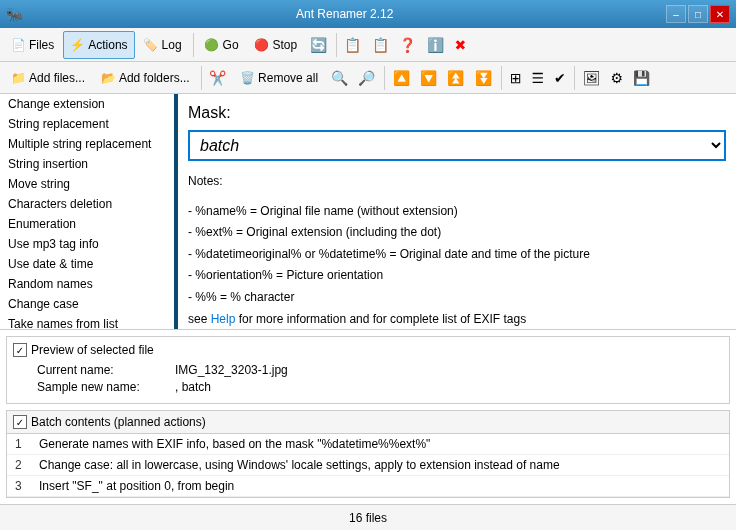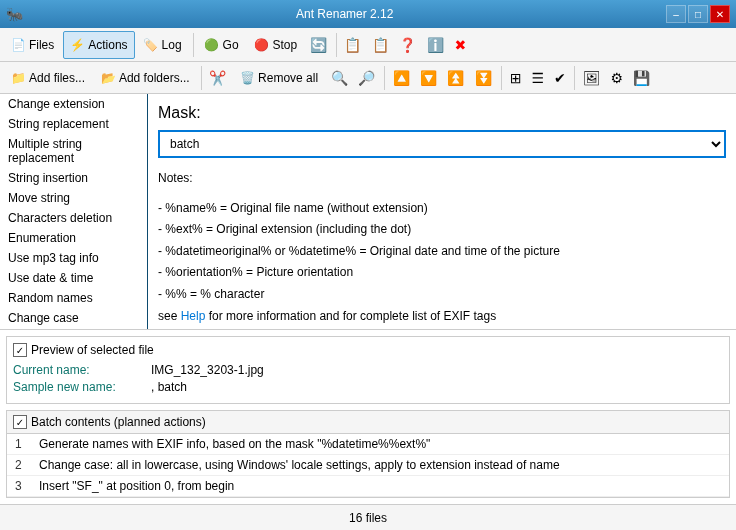--- a/index.html
+++ b/index.html
@@ -39,56 +39,56 @@
       display: flex; align-items: center; gap: 3px;
       padding: 2px 6px; border: 1px solid transparent; border-radius: 2px;
       cursor: pointer; background: transparent; font-size: 12px; height: 26px;
     }
     
     .main-content {
       display: flex; height: calc(530px - 28px - 34px - 32px - 26px);
     }
     
     .sidebar {
-      width: 148px; border-right: 1px solid #0c4a6e; background: white;
+      width: 178px; border-right: 4px solid #0c4a6e; background: white;
       overflow-y: auto; flex-shrink: 0;
     }
     .sidebar-item {
       padding: 3px 8px; cursor: pointer; font-size: 12px; color: #000;
     }
     
     .right-panel {
       flex: 1; background: white; padding: 10px; overflow-y: auto;
     }
     
     .mask-label { font-size: 16px; margin-bottom: 8px; }
     .mask-select {
       width: 100%; padding: 4px 6px; border: 2px solid #0078d7;
-      background: white; font-size: 12px; appearance: auto;
+      background: white; font-size: 16px; appearance: auto; font-style: italic;
     }
     .mask-select-wrapper { position: relative; margin-bottom: 10px; }
     
     .notes { font-size: 12px; line-height: 1.8; color: #000; }
     .notes-title { font-weight: normal; margin-bottom: 8px; }
     .notes-line { display: block; }
     .notes a { color: #0078d7; text-decoration: none; }
     
     .bottom-panel {
       border-top: 1px solid #ccc; background: white;
     }
     
     .preview-section {
       border: 1px solid #ccc; margin: 6px; padding: 6px;
     }
     .preview-header {
       display: flex; align-items: center; gap: 4px;
       margin-bottom: 6px; font-size: 12px;
     }
     .preview-row { display: flex; gap: 10px; margin-bottom: 3px; font-size: 12px; }
-    .preview-label { width: 110px; color: #0f766e; }
+    .preview-label { width: 110px; color: #000000; margin-left: 24px; }
     .preview-value { color: #000; margin-left: 18px; }
     
     .batch-section {
       border: 1px solid #ccc; margin: 0 6px 6px 6px;
     }
     .batch-header {
       display: flex; align-items: center; gap: 4px;
       padding: 4px 6px; font-size: 12px; border-bottom: 1px solid #ccc;
       background: #f5f5f5;
     }

